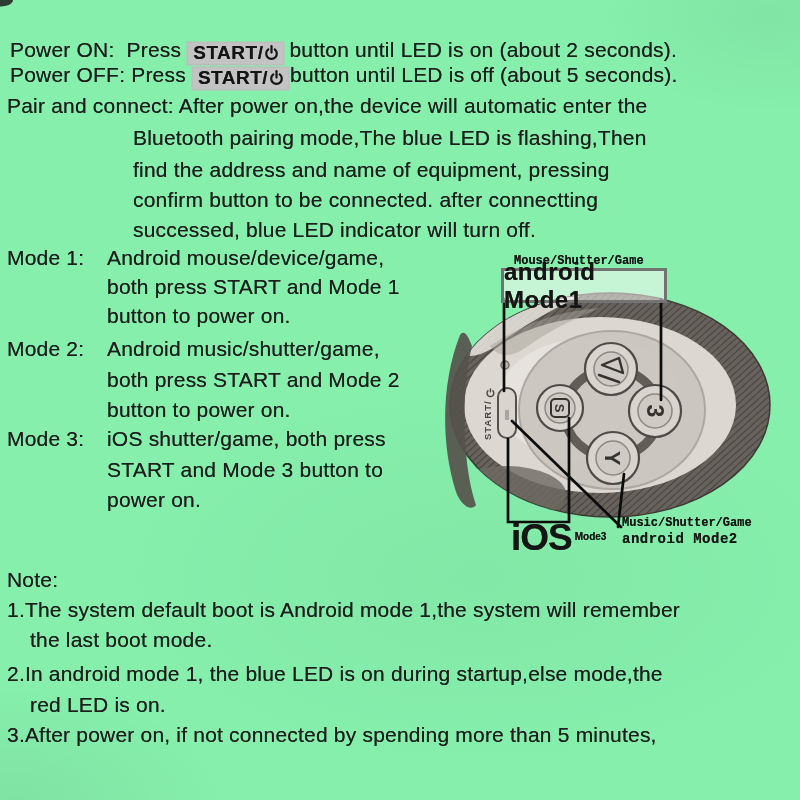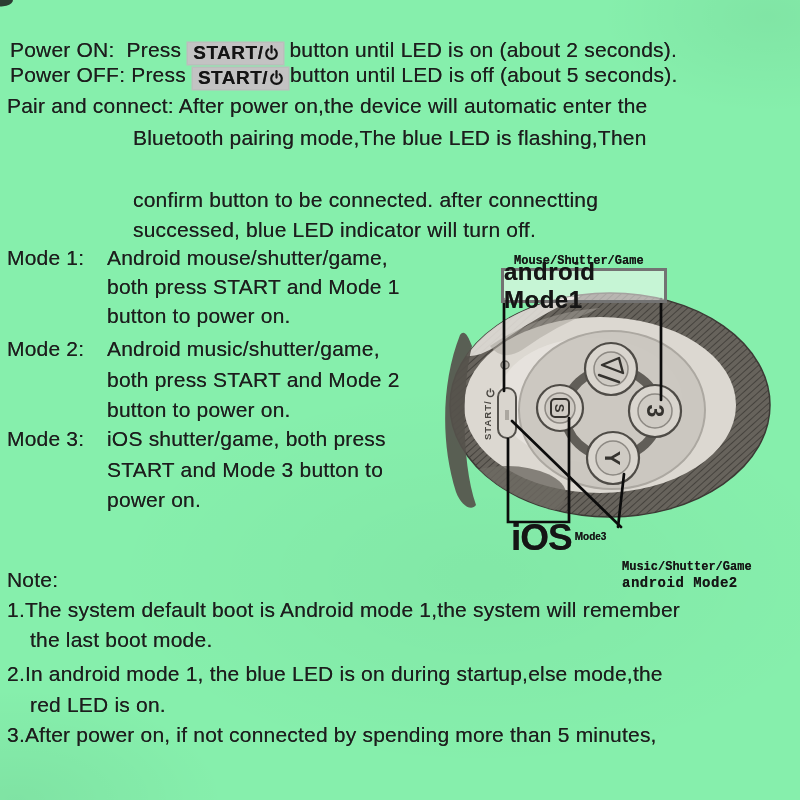--- a/index.html
+++ b/index.html
@@ -19,21 +19,21 @@
   .badge .pwr{margin-left:1px;}
   .mono{font-family:Liberation Mono, monospace;font-weight:bold;}
   .diagram-label{position:absolute;color:#151515;text-shadow:0 0 0.5px rgba(20,20,20,0.7);}
   #mode1-box{left:501px;top:268px;width:160px;height:29px;border:3px solid #737373;
         display:flex;align-items:center;justify-content:center;font-size:24px;font-weight:bold;
         letter-spacing:0.5px;background:rgba(251,250,247,0.55);}
   #top-label{left:514px;top:254px;font-size:12px;}
   #ios-label{left:511px;top:521px;display:flex;align-items:center;}
   #ios-label .big{font-size:37px;line-height:33px;font-weight:bold;letter-spacing:-1px;}
   #ios-label .sub{font-size:10px;font-weight:bold;margin:0 0 2px 3px;}
-  #mode2-label{left:622px;top:516px;line-height:14px;margin-top:44px;}
+  #mode2-label{left:622px;top:516px;line-height:14px;}
   #mode2-label .l1{font-size:12px;}
   #mode2-label .l2{font-size:14px;line-height:19px;letter-spacing:0.5px;}
   #remote-svg{position:absolute;left:430px;top:250px;}
   #corner-smudge{position:absolute;left:-4px;top:-3px;width:17px;height:9px;background:#1c1c1c;
         border-radius:45%;transform:rotate(-14deg);opacity:0.85;}
 </style>
 </head>
 <body>
 
 <div class="page">
@@ -47,25 +47,26 @@
   </div>
   <div class="line" style="left:10px;top:64px">
     <span>Power OFF: Press</span><span class="badge" style="margin-right:2px"><span>START/</span><svg class="pwr" width="15" height="16" viewBox="0 0 15 16">
           <path d="M4.3,4.4 A5.3,5.3 0 1 0 10.7,4.4" fill="none" stroke="#141414" stroke-width="2.2" stroke-linecap="round"></path>
           <line x1="7.5" y1="1.2" x2="7.5" y2="7.6" stroke="#141414" stroke-width="2.2" stroke-linecap="round"></line>
         </svg></span><span>button until LED is off (about 5 seconds).</span>
   </div>
 
   <div class="line" style="left:133px;top:127px">Bluetooth pairing mode,The blue LED is flashing,Then</div>
   <div class="line" style="left:7px;top:95px">Pair and connect: After power on,the device will automatic enter the</div>
+  <div class="line" style="left:133px;top:159px">find the address and name of equipment, pressing</div>
   <div class="line" style="left:133px;top:189px">confirm button to be connected. after connectting</div>
   <div class="line" style="left:133px;top:219px">successed, blue LED indicator will turn off.</div>
 
   <div class="line" style="left:7px;top:247px">Mode 1:</div>
-  <div class="line" style="left:107px;top:247px">Android mouse/shutter/game,</div>
+  <div class="line" style="left:107px;top:247px">Android mouse/device/game,</div>
   <div class="line" style="left:107px;top:276px">both press START and Mode 1</div>
   <div class="line" style="left:107px;top:305px">button to power on.</div>
 
   <div class="line" style="left:7px;top:338px">Mode 2:</div>
   <div class="line" style="left:107px;top:338px">Android music/shutter/game,</div>
   <div class="line" style="left:107px;top:369px">both press START and Mode 2</div>
   <div class="line" style="left:107px;top:399px">button to power on.</div>
 
   <div class="line" style="left:7px;top:428px">Mode 3:</div>
   <div class="line" style="left:107px;top:428px">iOS shutter/game, both press</div>

